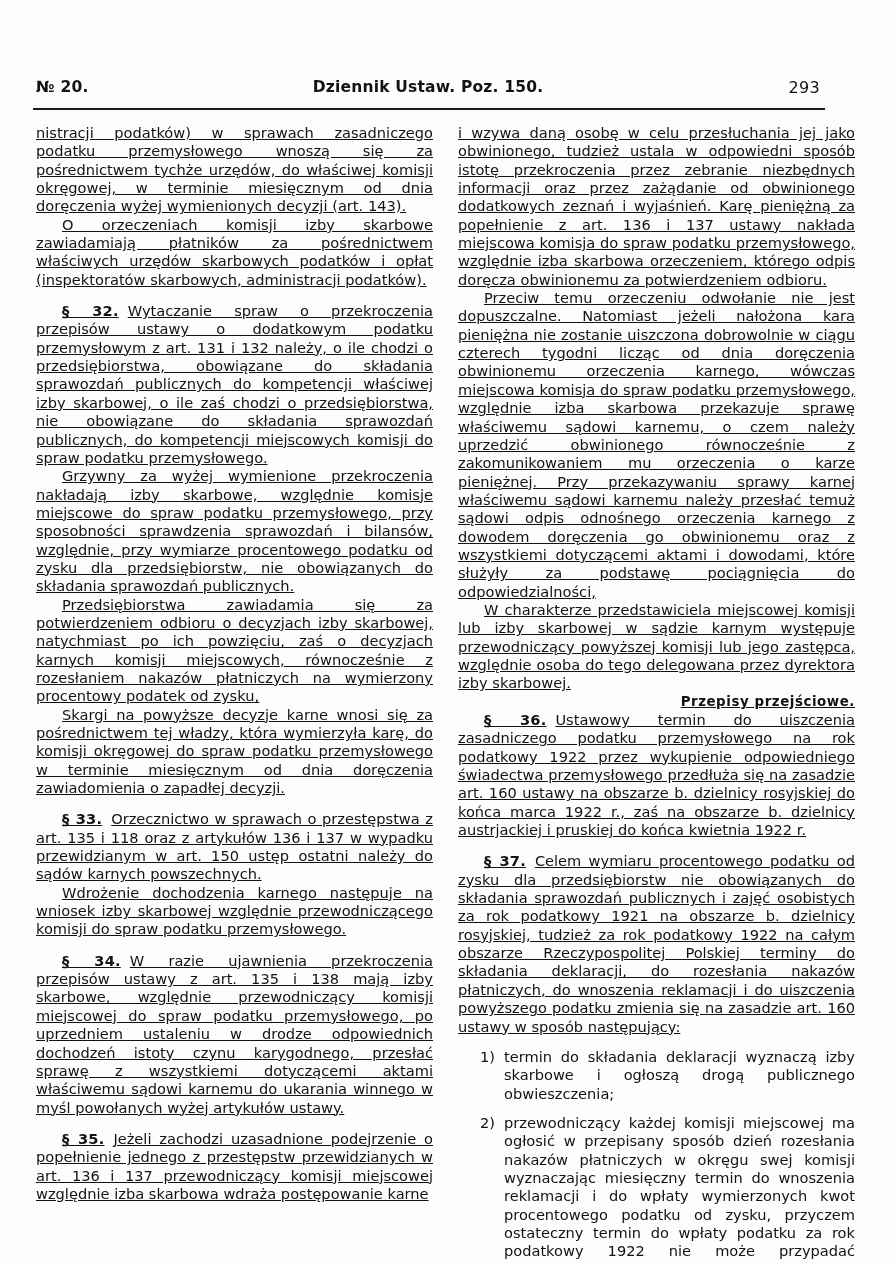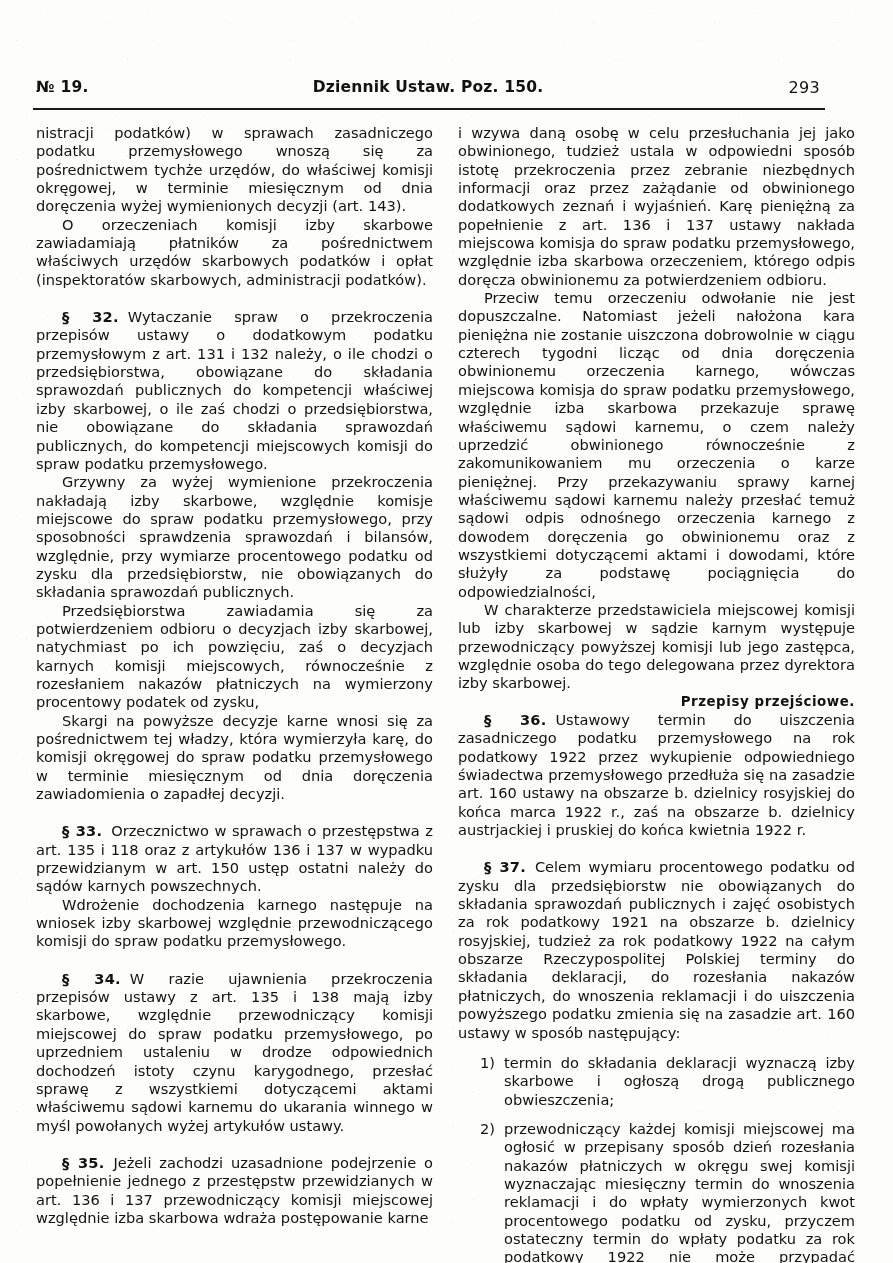--- a/index.html
+++ b/index.html
@@ -86,23 +86,24 @@
     -webkit-hyphens: none;
     hyphens: none;
     word-spacing: 0.1px;
   }
   .col-left  { left: 36px;  width: 397px; }
   .col-right { left: 458px; width: 397px; }
 
   .col p {
     margin: 0;
     text-indent: 26px;
+    text-decoration: underline;
   }
   .col p.noindent { text-indent: 0; }
-  .col p.sec { margin-top: 19px; }
+  .col p.sec { margin-top: 13px; }
 
   .sign {
     font-weight: bold;
     letter-spacing: 0.2px;
   }
   .gap { display: inline-block; width: 9px; }
 
   .subhead {
     margin: 19px 0 10px 0;
     text-align: right;
@@ -148,21 +149,21 @@
       radial-gradient(circle at 91% 21%, rgba(90,90,90,0.16) 0.5px, transparent 0.9px);
     background-size: 137px 119px, 101px 151px, 163px 97px, 89px 131px, 121px 107px;
   }
 </style>
 </head>
 <body>
 
 <div class="page">
 
   <div class="runhead">
-    <span class="issue">№ 19.</span>
+    <span class="issue">№ 20.</span>
     <span class="journal">Dziennik Ustaw. Poz. 150.</span>
     <span class="pageno">293</span>
   </div>
   <div class="rule"></div>
 
   <div class="cols">
 
     <div class="col col-left">
 
       <p class="noindent">nistracji podatków) w sprawach zasadniczego podatku przemysłowego wnoszą się za pośrednictwem tychże urzędów, do właściwej komisji okręgowej, w terminie miesięcznym od dnia doręczenia wyżej wymienionych decyzji (art. 143).</p>

